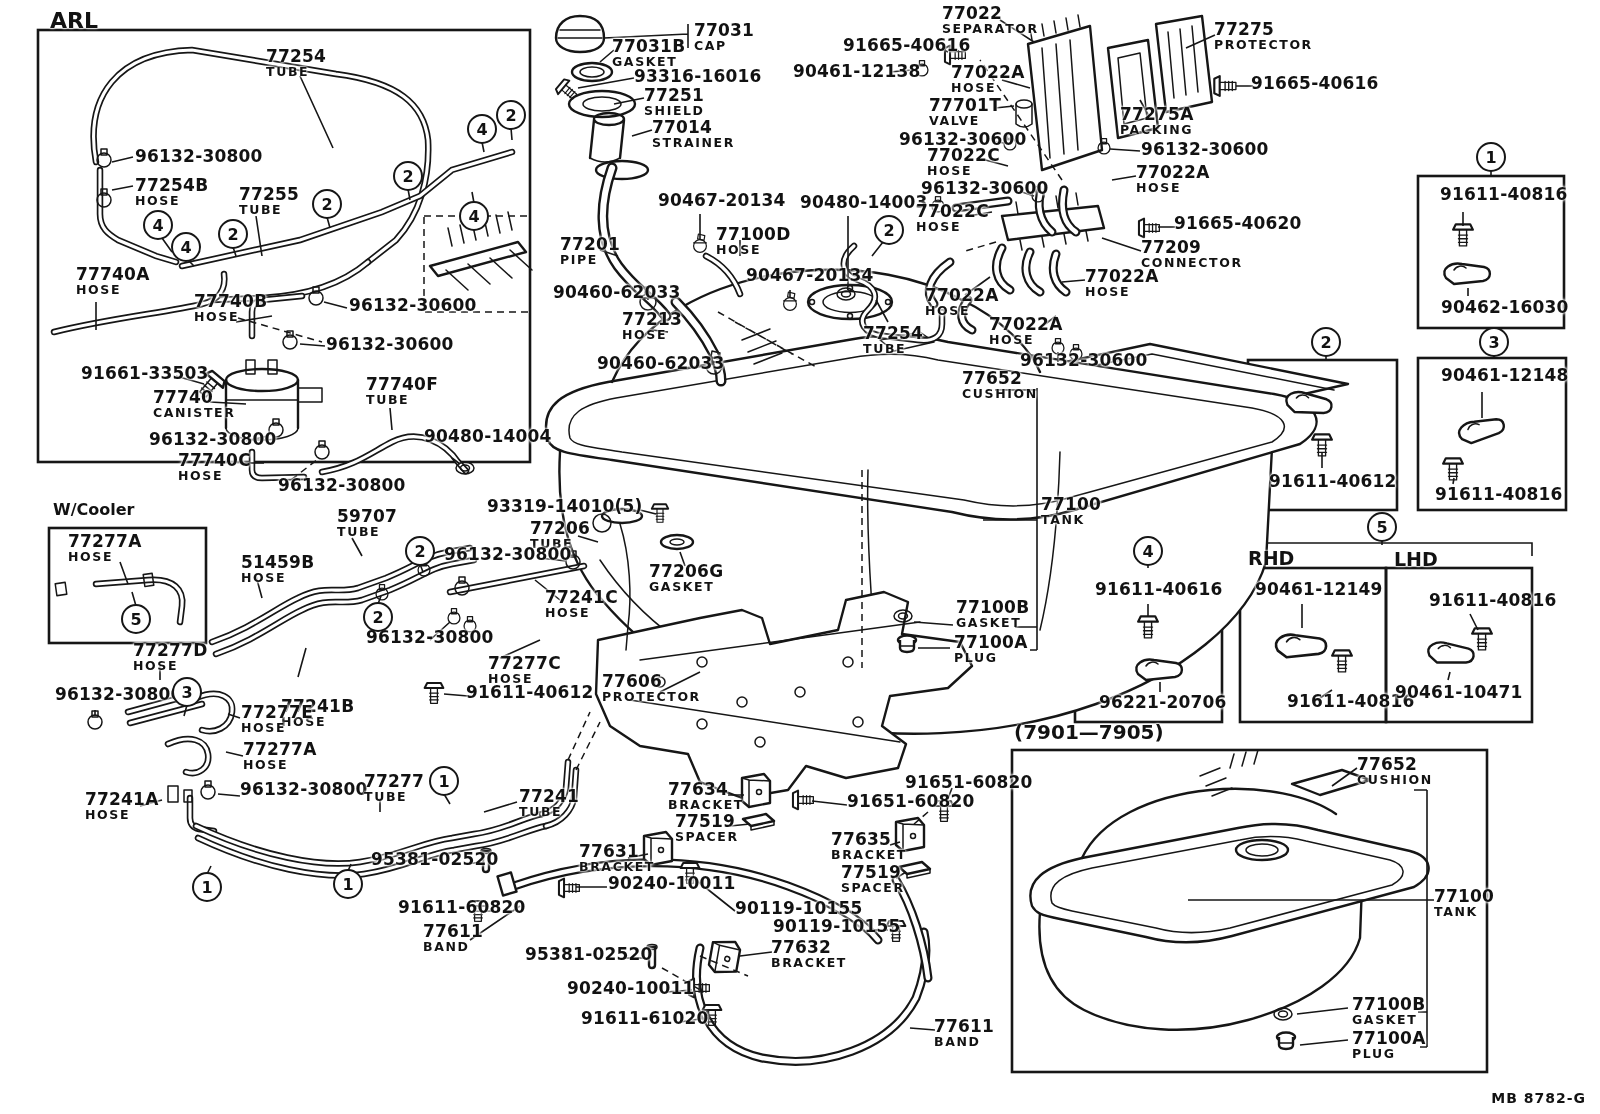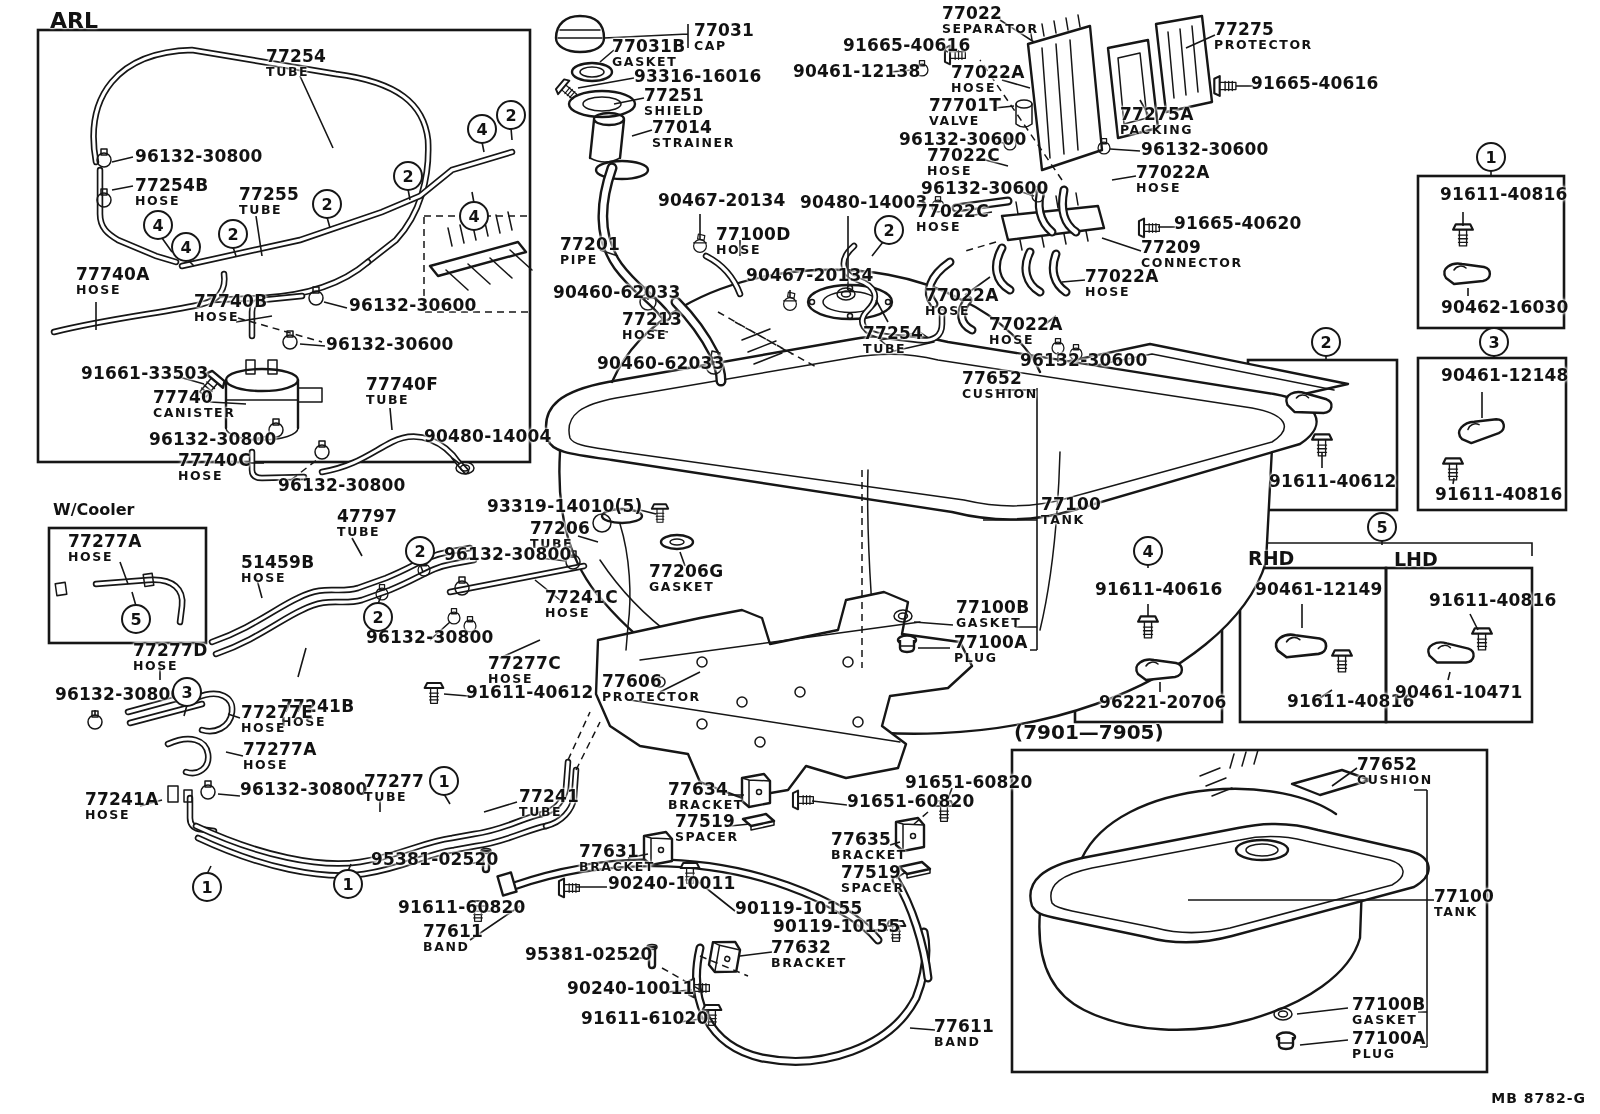--- a/index.html
+++ b/index.html
@@ -469,21 +469,21 @@
         <span class="pn">90480-14004</span>
       </div>
       <div class="lbl" style="left: 278px; top: 477px;">
         <span class="pn">96132-30800</span>
       </div>
       <div class="lbl" style="left: 68px; top: 533px;">
         <span class="pn">77277A</span>
         <span class="cap">HOSE</span>
       </div>
       <div class="lbl" style="left: 337px; top: 508px;">
-        <span class="pn">47797</span>
+        <span class="pn">59707</span>
         <span class="cap">TUBE</span>
       </div>
       <div class="lbl" style="left: 487px; top: 498px;">
         <span class="pn">93319-14010(5)</span>
       </div>
       <div class="lbl" style="left: 530px; top: 520px;">
         <span class="pn">77206</span>
         <span class="cap">TUBE</span>
       </div>
       <div class="lbl" style="left: 444px; top: 546px;">

